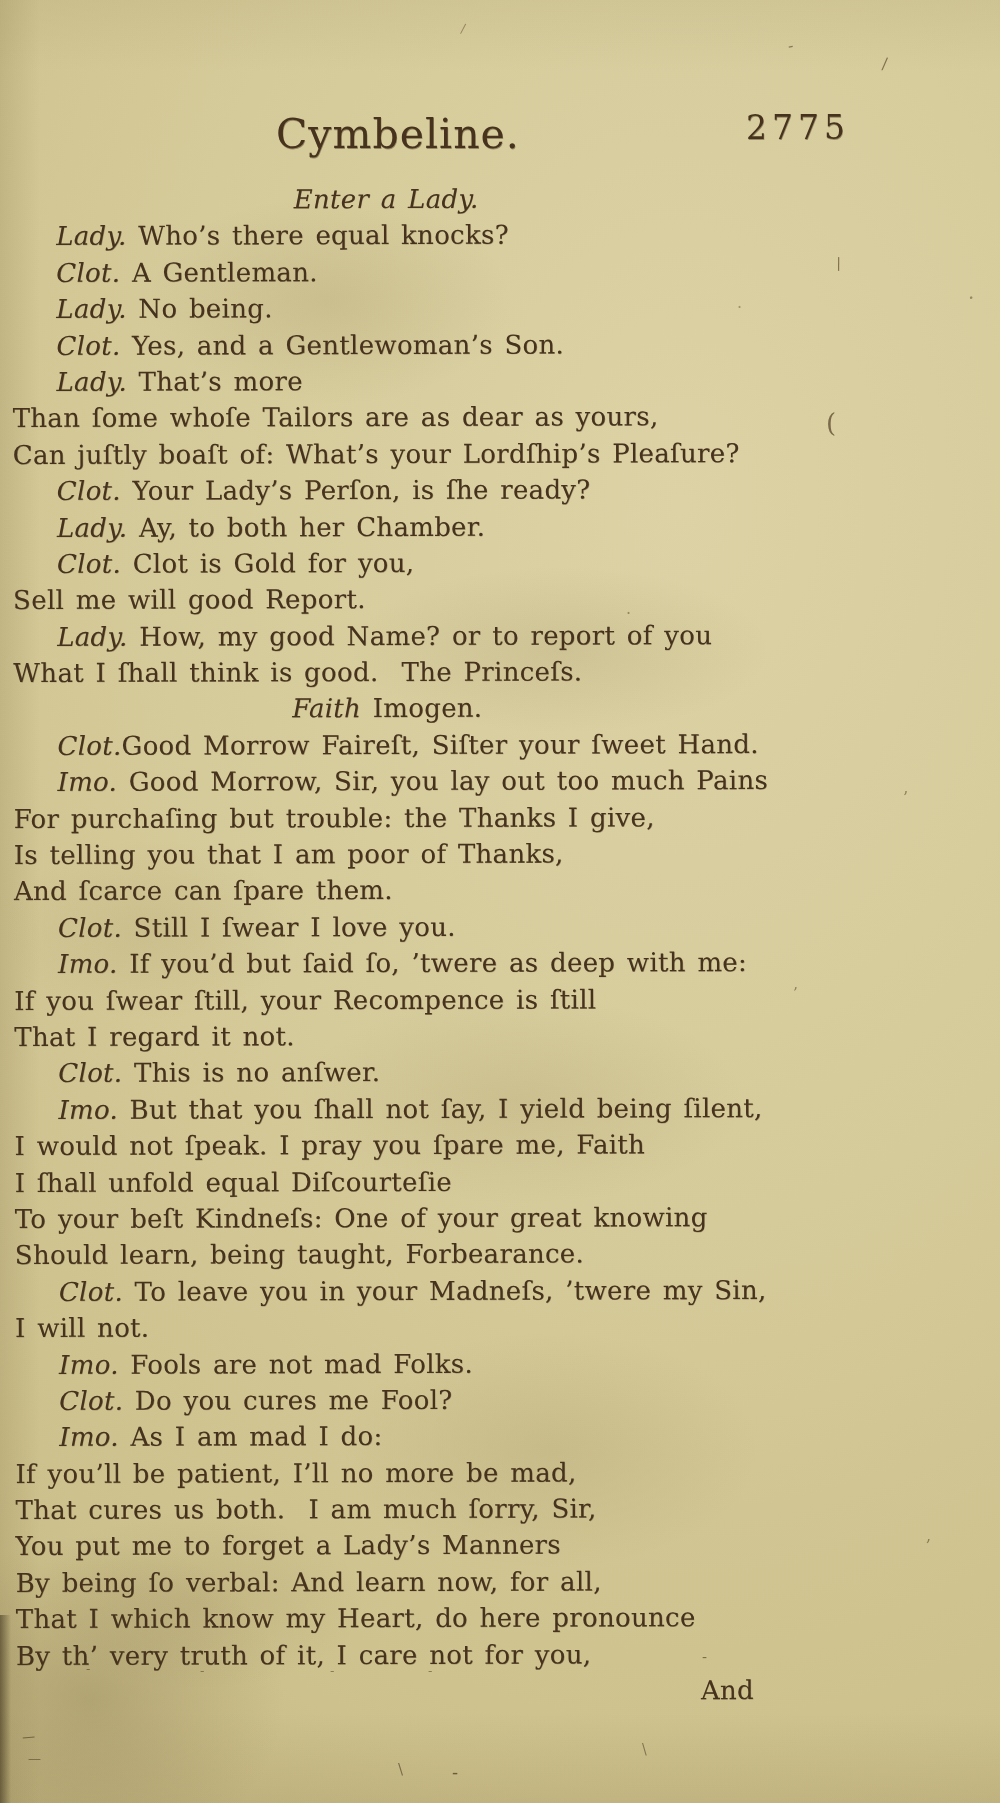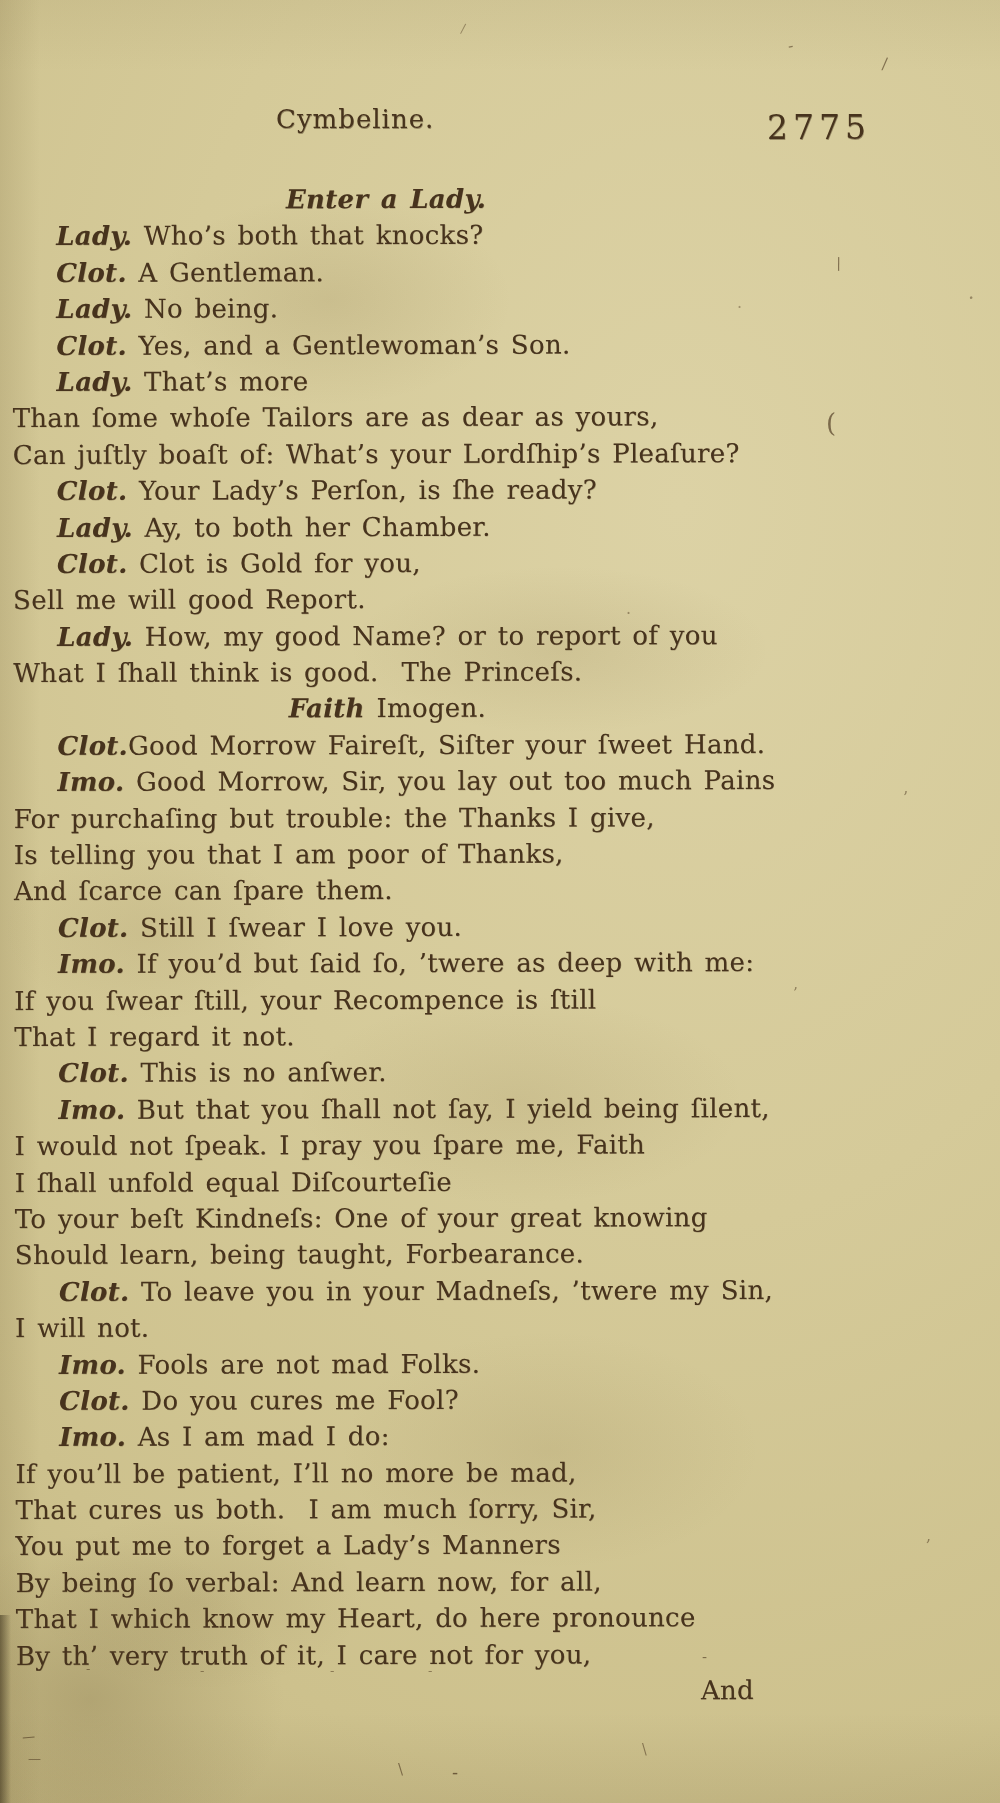--- a/index.html
+++ b/index.html
@@ -38,33 +38,32 @@
     left: 0;
     top: 1615px;
     width: 11px;
     height: 188px;
     pointer-events: none;
     background: linear-gradient(90deg, rgba(52,42,22,0.55), rgba(52,42,22,0));
   }
   .running-title {
     position: absolute;
     left: 276px;
-    top: 104px;
-    font-size: 26px;
+    top: 110px;
+    font-size: 41px;
     letter-spacing: 1px;
     text-shadow: 0.5px 0.5px 0.6px rgba(55,38,18,0.4);
   }
   .page-number {
     position: absolute;
     left: 746px;
     top: 108px;
     font-size: 33px;
     letter-spacing: 5px;
     text-shadow: 0.5px 0.5px 0.6px rgba(55,38,18,0.4);
-    margin-left: 21px;
   }
   .text-lines {
     position: absolute;
     left: 12px;
     top: 182px;
     width: 748px;
     transform: rotate(-0.15deg);
     transform-origin: left top;
   }
   .line {
@@ -72,21 +71,21 @@
     height: 36.4px;
     line-height: 36.4px;
     font-size: 26px;
     word-spacing: 3px;
     letter-spacing: 0.3px;
     text-shadow: 0.4px 0.4px 0.5px rgba(60,40,20,0.35);
   }
   .line.speech { padding-left: 44px; }
   .line.stage  { text-align: center; }
   .line.catchword { text-align: right; padding-right: 10px; }
-  .it { font-style: italic; font-weight: bold; }
+  .it { font-style: italic; }
   .mark {
     position: absolute;
     pointer-events: none;
     color: #4a351e;
     font-family: "DejaVu Serif", "Liberation Serif", serif;
     line-height: 1;
   }
 </style>
 </head>
 <body>
@@ -94,21 +93,21 @@
 <div class="page">
   <div class="texture"></div>
   <div class="gutter-shadow"></div>
 
   <div class="running-title">Cymbeline.</div>
 
   <div class="page-number">2775</div>
 
   <div class="text-lines">
       <div class="line stage"><span class="it">Enter a Lady.</span></div>
-      <div class="line speech"><span class="it">Lady.</span><span> Who’s both that knocks?</span></div>
+      <div class="line speech"><span class="it">Lady.</span><span> Who’s there equal knocks?</span></div>
       <div class="line speech"><span class="it">Clot.</span><span> A Gentleman.</span></div>
       <div class="line speech"><span class="it">Lady.</span><span> No being.</span></div>
       <div class="line speech"><span class="it">Clot.</span><span> Yes, and a Gentlewoman’s Son.</span></div>
       <div class="line speech"><span class="it">Lady.</span><span> That’s more</span></div>
       <div class="line flush"><span>Than ſome whoſe Tailors are as dear as yours,</span></div>
       <div class="line flush"><span>Can juſtly boaſt of: What’s your Lordſhip’s Pleaſure?</span></div>
       <div class="line speech"><span class="it">Clot.</span><span> Your Lady’s Perſon, is ſhe ready?</span></div>
       <div class="line speech"><span class="it">Lady.</span><span> Ay, to both her Chamber.</span></div>
       <div class="line speech"><span class="it">Clot.</span><span> Clot is Gold for you,</span></div>
       <div class="line flush"><span>Sell me will good Report.</span></div>

